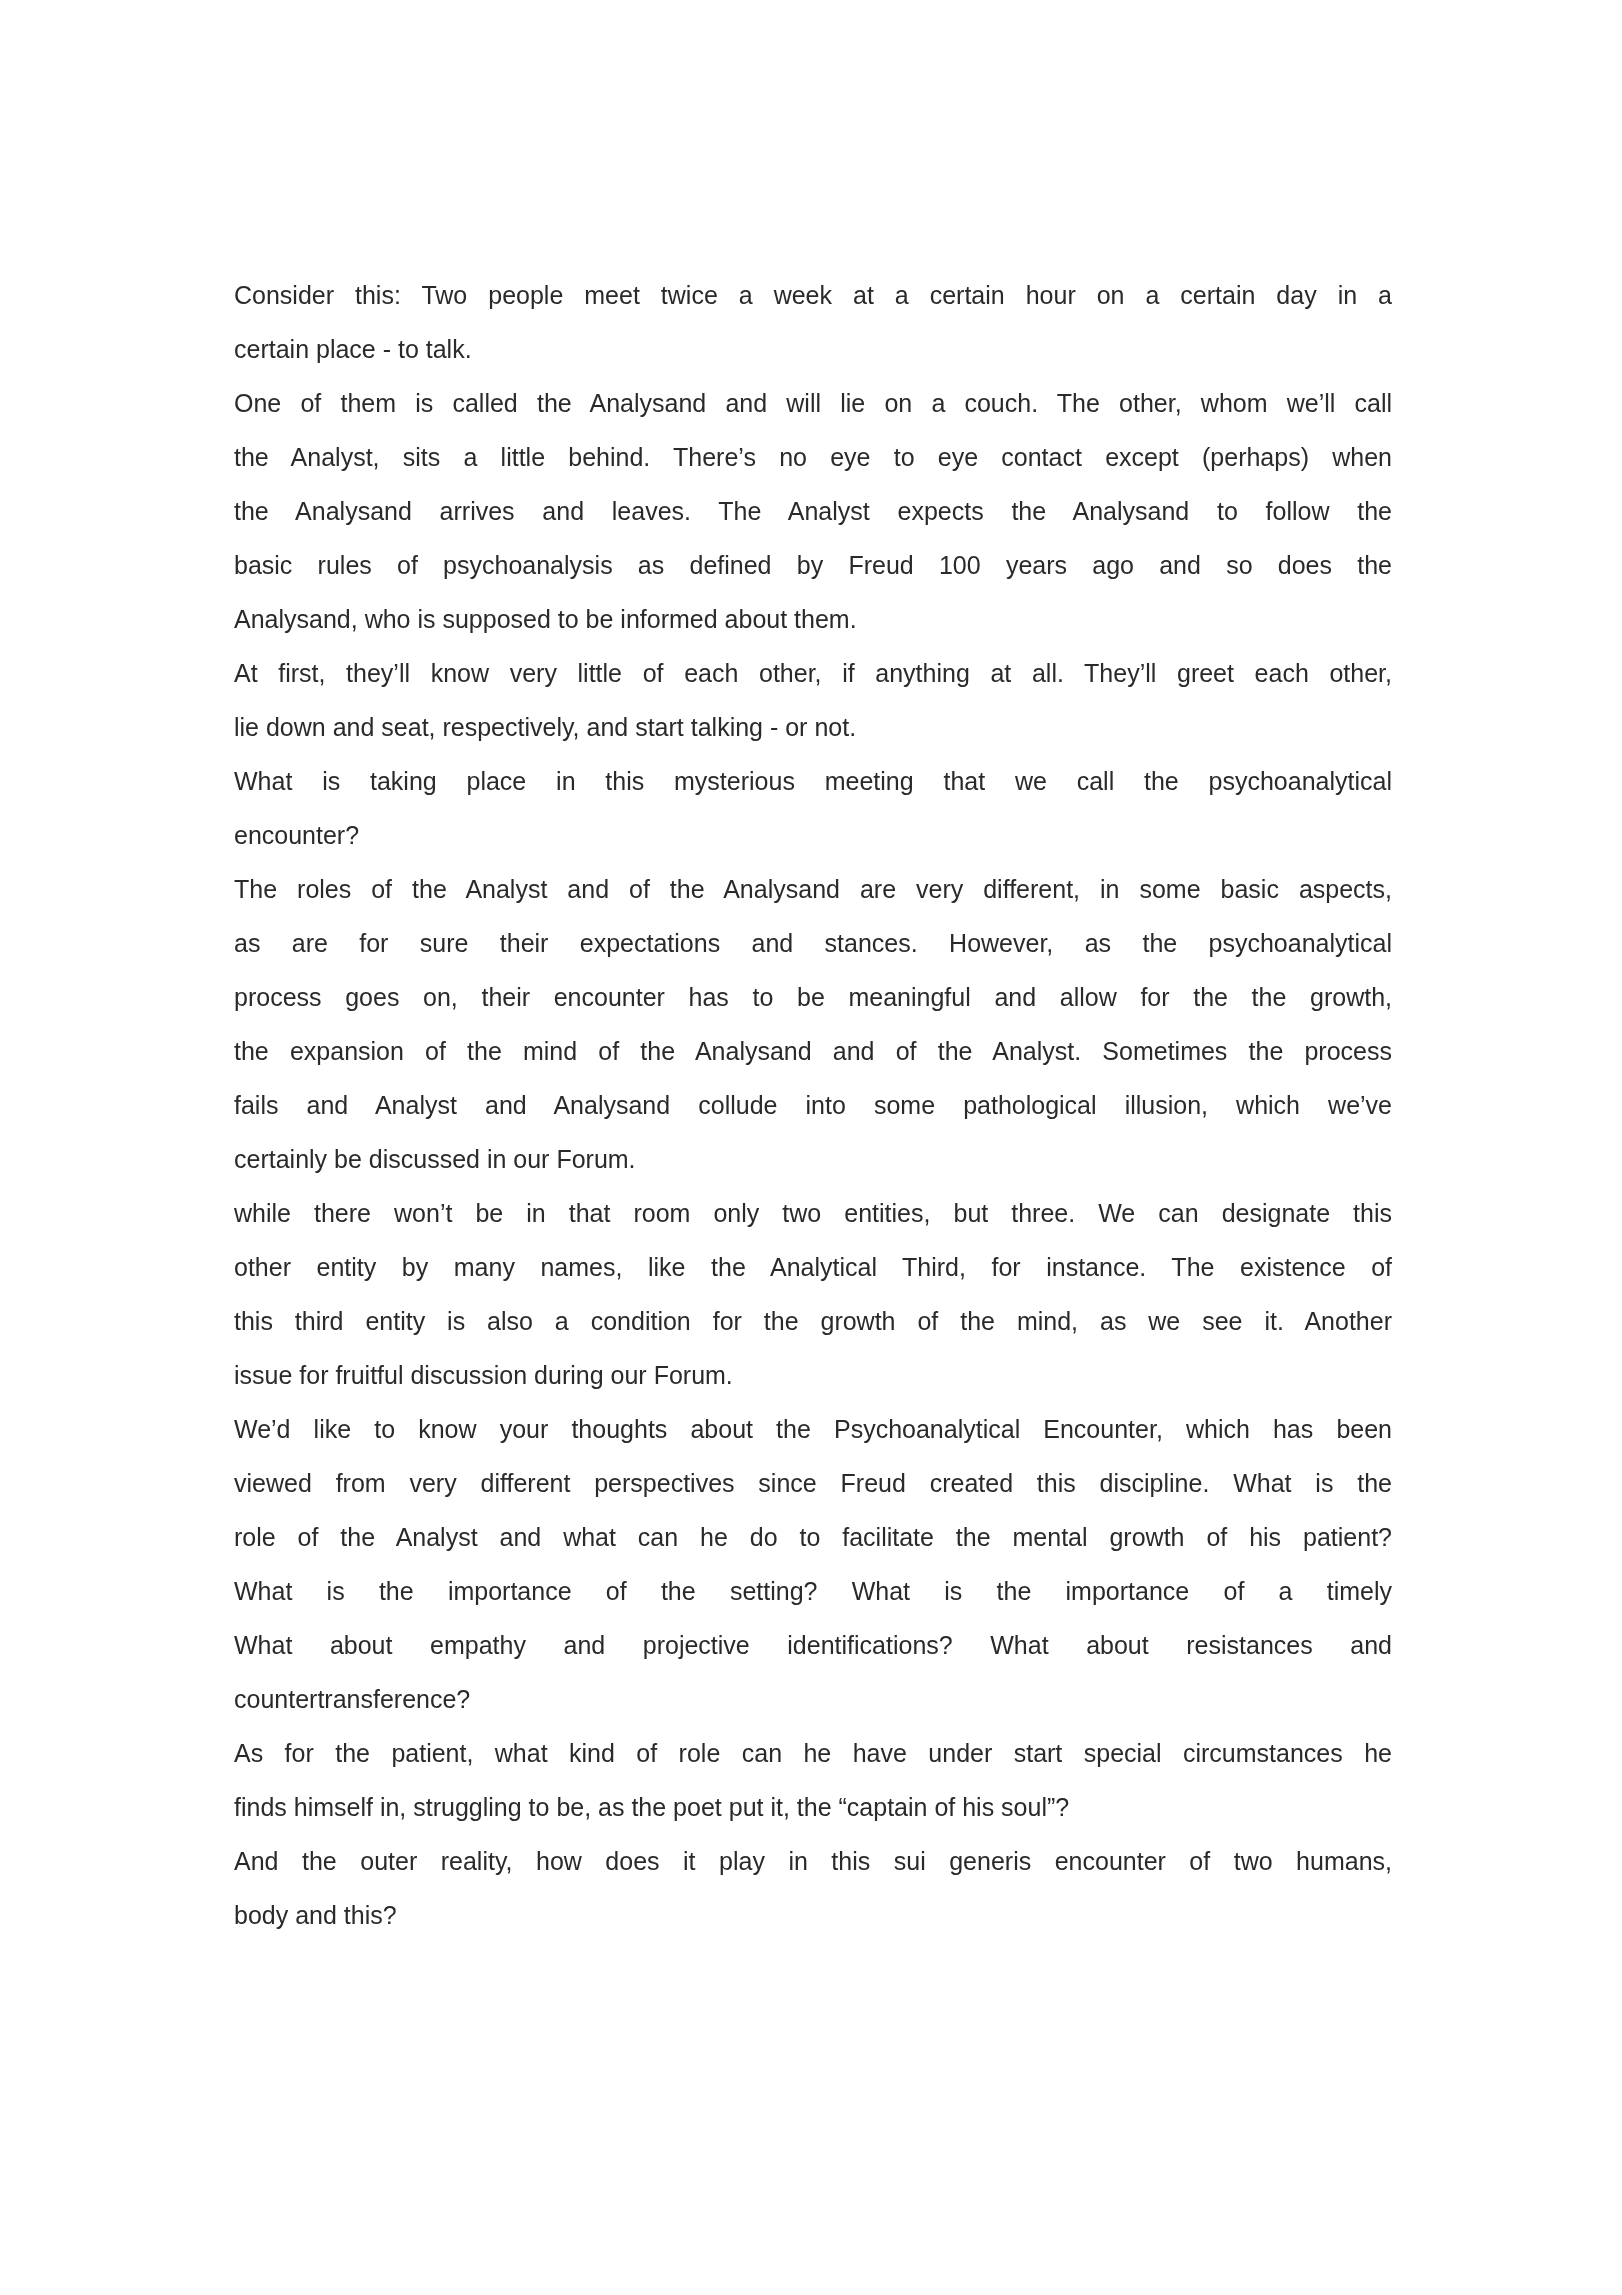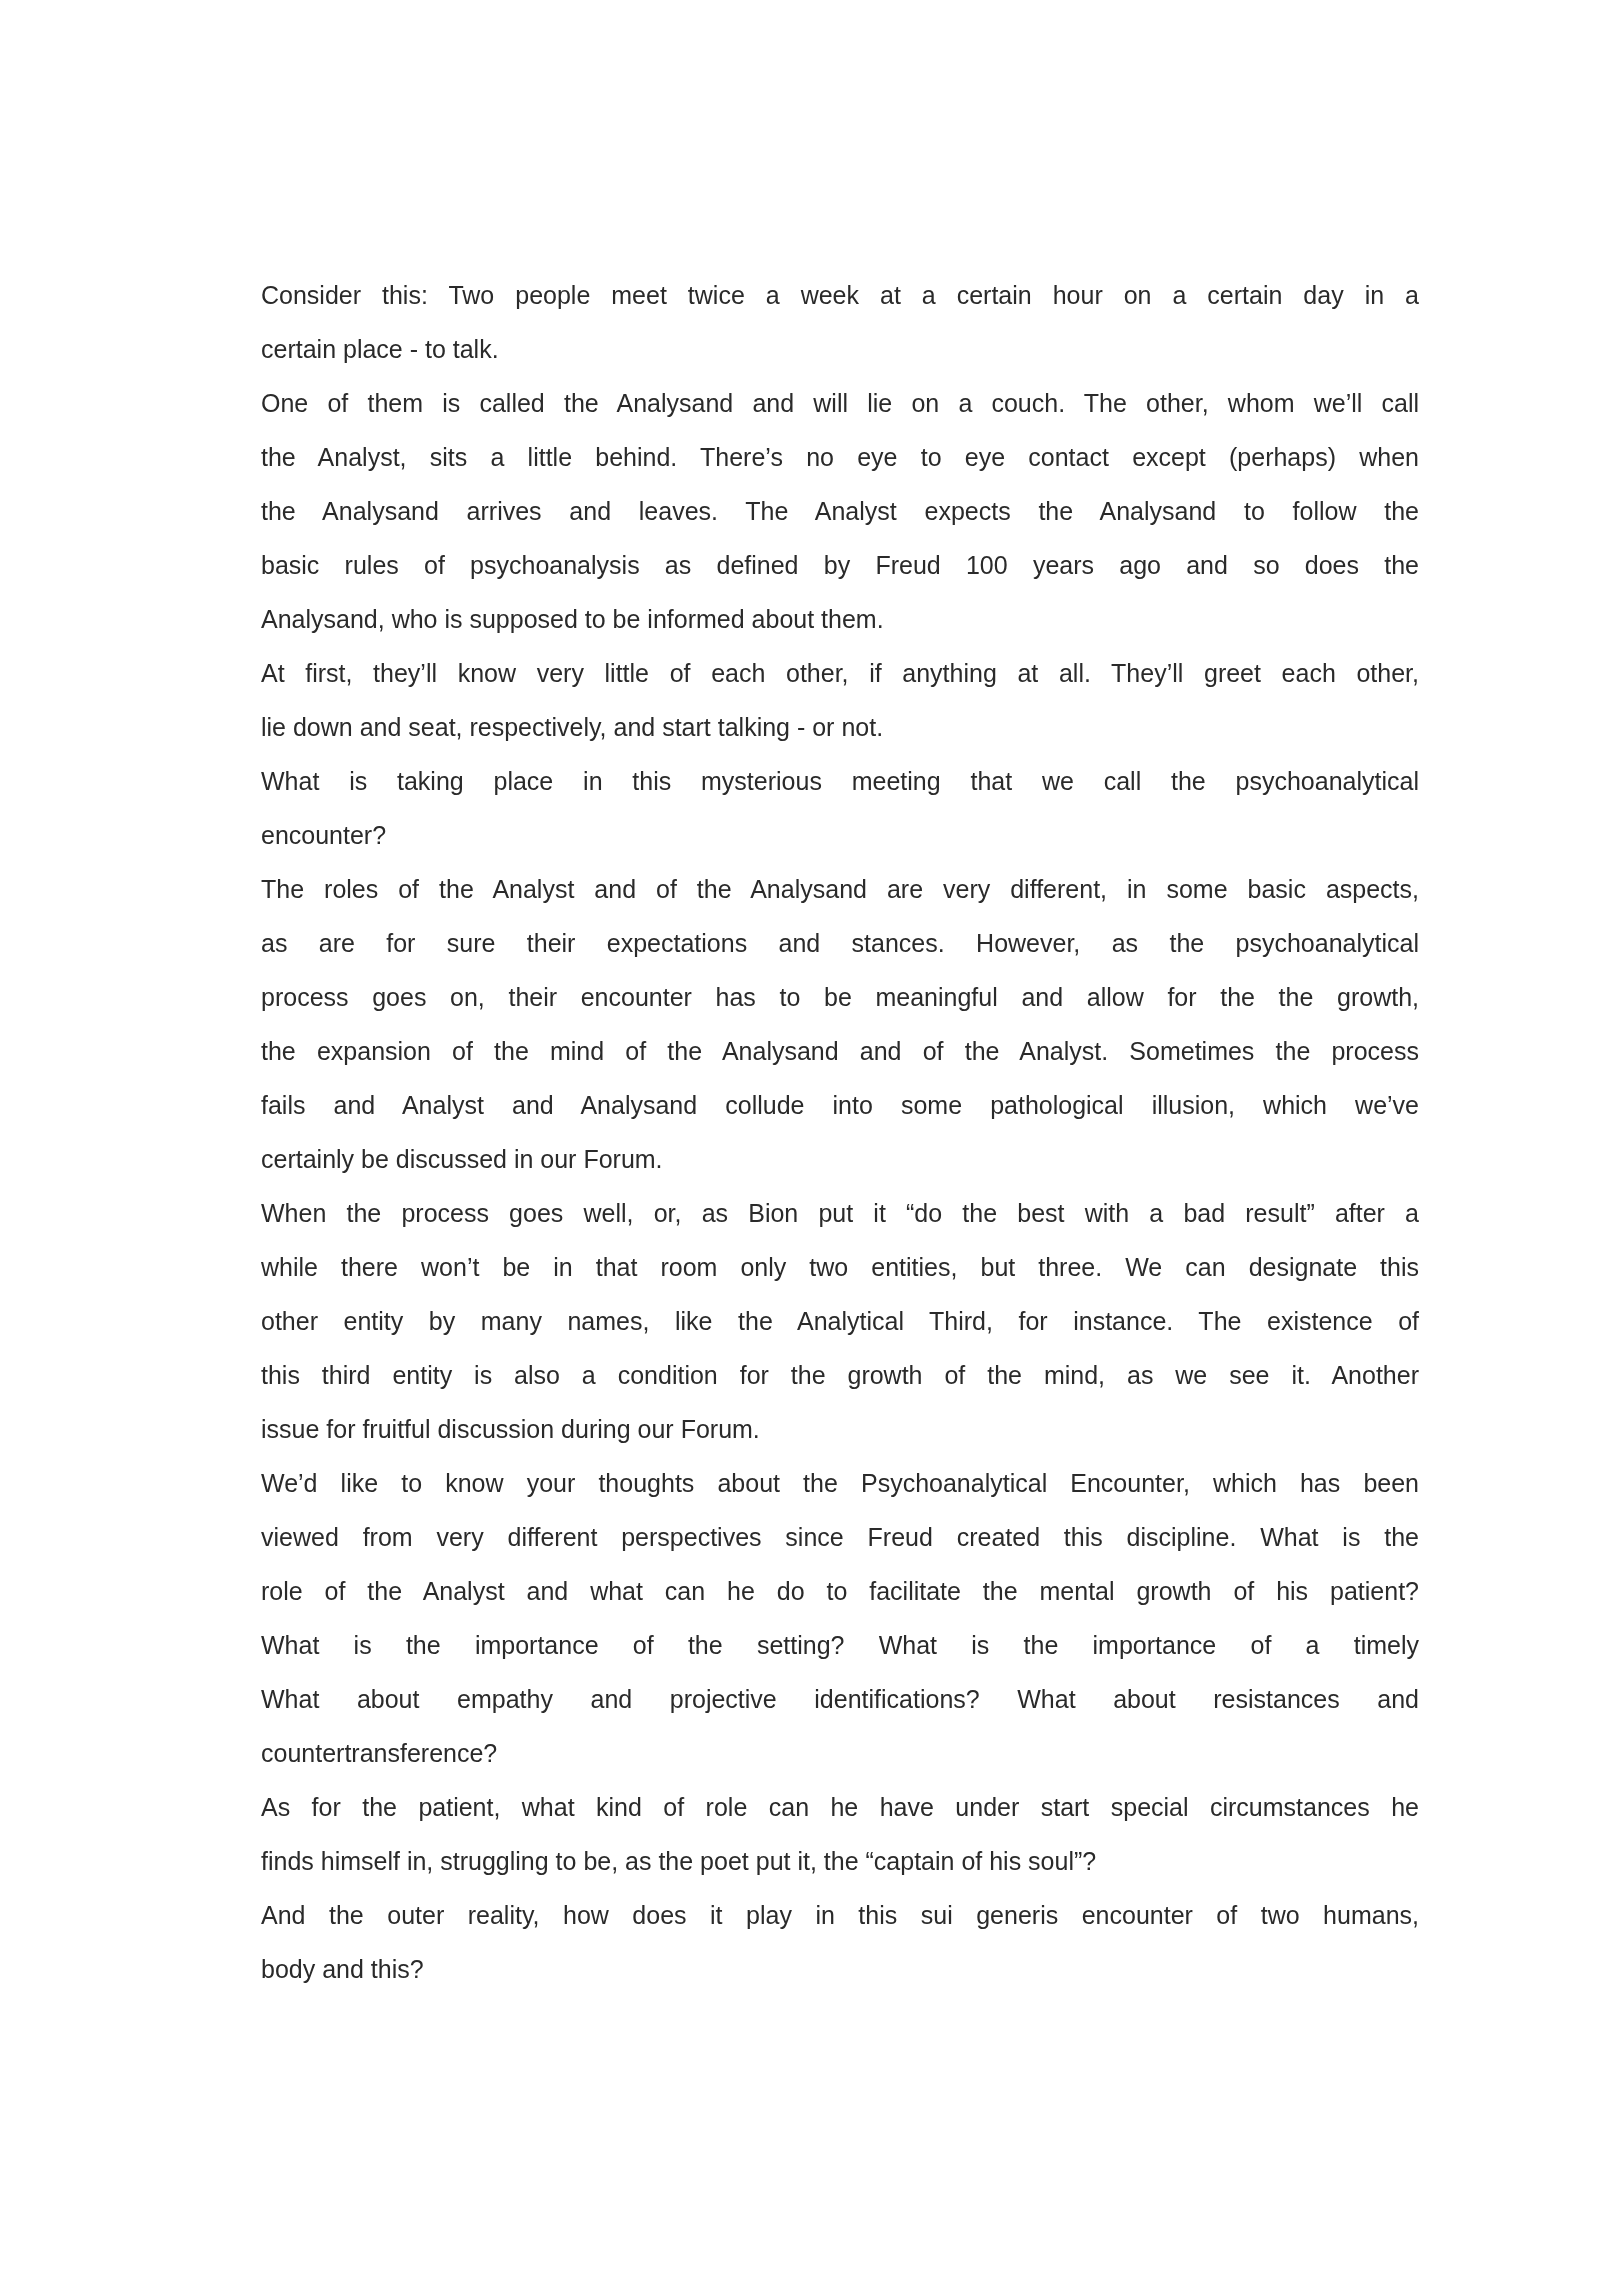--- a/index.html
+++ b/index.html
@@ -17,21 +17,20 @@
   }
   .text-block {
     position: absolute;
     left: 234px;
     top: 268px;
     width: 1158px;
     color: #2a2a2a;
     font-size: 25px;
     line-height: 54px;
     letter-spacing: 0px;
-    margin-left: 27px;
   }
   .para {
     margin: 0;
     padding: 0;
   }
   .line {
     text-align: justify;
     white-space: normal;
   }
   .line.fill {
@@ -70,21 +69,20 @@
     <div class="para">
       <div class="line fill">The roles of the Analyst and of the Analysand are very different, in some basic aspects,</div>
       <div class="line fill">as are for sure their expectations and stances. However, as the psychoanalytical</div>
       <div class="line fill">process goes on, their encounter has to be meaningful and allow for the the growth,</div>
       <div class="line fill">the expansion of the mind of the Analysand and of the Analyst. Sometimes the process</div>
       <div class="line fill">fails and Analyst and Analysand collude into some pathological illusion, which we’ve</div>
       <div class="line">certainly be discussed in our Forum.</div>
     </div>
 
     <div class="para">
-      <div class="line fill">When the process goes well, or, as Bion put it “do the best with a bad result” after a</div>
       <div class="line fill">while there won’t be in that room only two entities, but three. We can designate this</div>
       <div class="line fill">other entity by many names, like the Analytical Third, for instance. The existence of</div>
       <div class="line fill">this third entity is also a condition for the growth of the mind, as we see it. Another</div>
       <div class="line">issue for fruitful discussion during our Forum.</div>
     </div>
 
     <div class="para">
       <div class="line fill">We’d like to know your thoughts about the Psychoanalytical Encounter, which has been</div>
       <div class="line fill">viewed from very different perspectives since Freud created this discipline. What is the</div>
       <div class="line fill">role of the Analyst and what can he do to facilitate the mental growth of his patient?</div>

